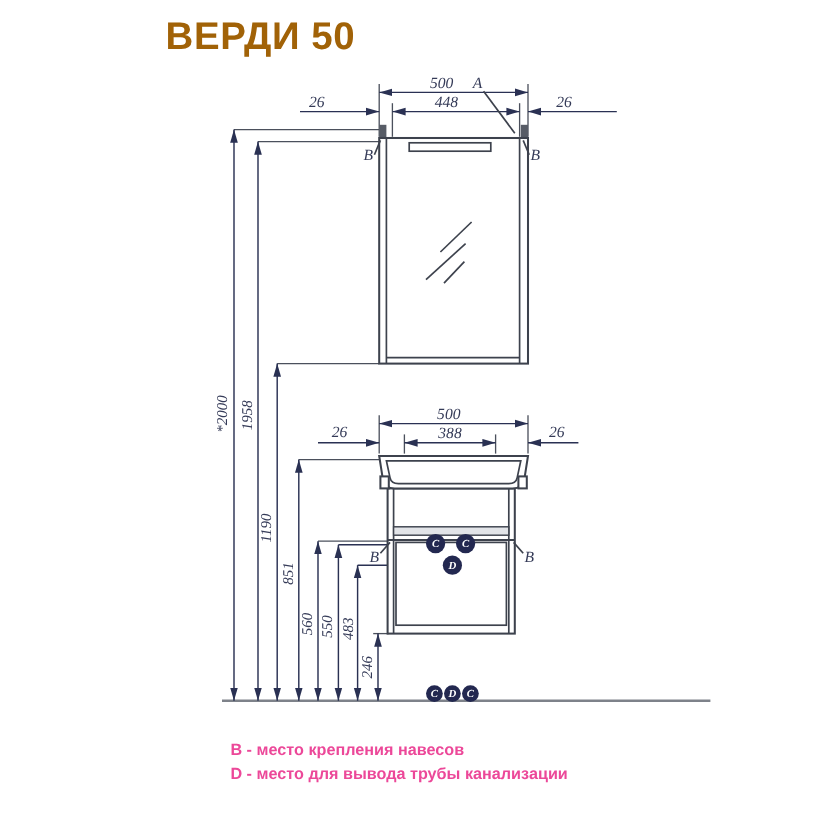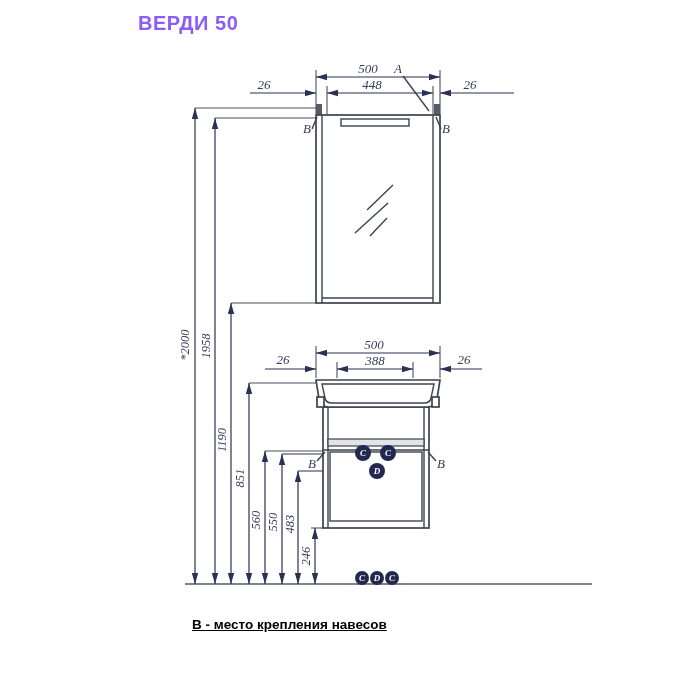--- a/index.html
+++ b/index.html
@@ -1,21 +1,21 @@
 <!DOCTYPE html>
 <html><head>
 <meta charset="utf-8">
 <style>
   html,body{margin:0;padding:0;background:#ffffff;width:700px;height:700px;overflow:hidden;}
   #stage{position:relative;width:700px;height:700px;background:#ffffff;
          font-family:"Liberation Sans",sans-serif;}
-  .title{position:absolute;left:138px;top:12px;font-size:20px;font-weight:600;
-         color:#8b5cf6;letter-spacing:0.5px;}
-  .legend{position:absolute;left:192px;top:615px;color:#000000;font-size:13.5px;
-          font-weight:600;line-height:20px;text-decoration:underline;}
+  .title{position:absolute;left:138px;top:12px;font-size:32px;font-weight:600;
+         color:#a16207;letter-spacing:0.5px;}
+  .legend{position:absolute;left:192px;top:615px;color:#ec4899;font-size:13.5px;
+          font-weight:600;line-height:20px;}
   svg{position:absolute;left:0;top:0;}
   
   .cab  {stroke:#3d424d;stroke-width:1.7;fill:#ffffff;}
   .cabl {stroke:#3d424d;stroke-width:1.4;fill:none;}
   .thin {stroke:#4b505c;stroke-width:1.1;fill:none;}
   .navl {stroke:#2a3153;stroke-width:1.2;fill:none;}
   .dim  {stroke:#2a3153;stroke-width:1.2;fill:none;
          marker-start:url(#arw);marker-end:url(#arw);}
   .dim-e{stroke:#2a3153;stroke-width:1.2;fill:none;marker-end:url(#arw);}
   .dim-s{stroke:#2a3153;stroke-width:1.2;fill:none;marker-start:url(#arw);}
@@ -154,15 +154,16 @@
       <circle class="port" cx="377" cy="578" r="7"></circle>
       <circle class="port" cx="392" cy="578" r="7"></circle>
       <text class="portt" x="362" y="581">C</text>
       <text class="portt" x="377" y="581">D</text>
       <text class="portt" x="392" y="581">C</text>
     </g>
   </svg>
 
   <div class="legend">
     <div>B - место крепления навесов</div>
+    <div>D - место для вывода трубы канализации</div>
   </div>
 
 </div>
 
 </body></html>

